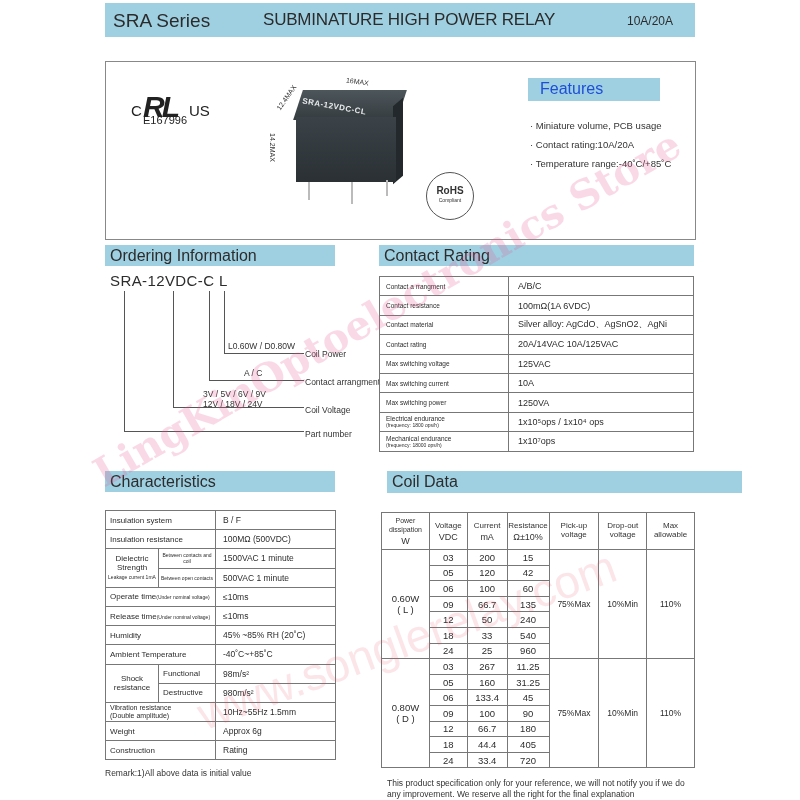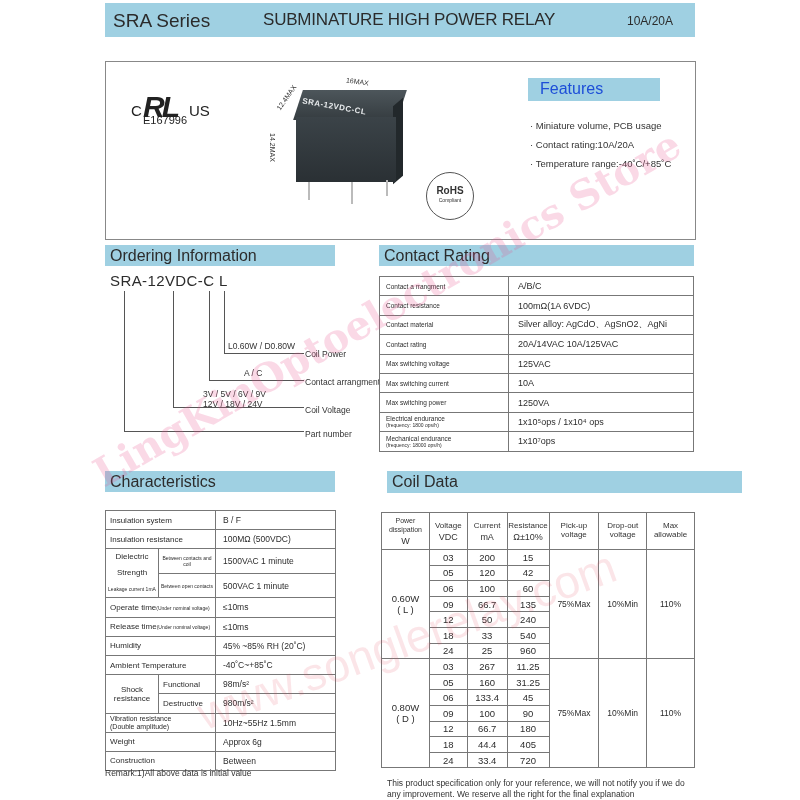--- a/index.html
+++ b/index.html
@@ -198,21 +198,21 @@
   <tbody>
       <tr>
     <td colspan="2">Insulation system</td>
     <td class="v">B / F</td>
   </tr>
   <tr>
     <td colspan="2">Insulation resistance</td>
     <td class="v">100MΩ (500VDC)</td>
   </tr>
   <tr>
-    <td rowspan="2" class="center" style="width:53px;line-height:16px;">
+    <td rowspan="2" class="center" style="width:53px;line-height:9px;">
       <span>Dielectric Strength</span><br>
       <span class="small">Leakage current 1mA</span>
     </td>
     <td class="center small" style="width:57px;line-height:6px;">Between contacts and coil</td>
     <td class="v">1500VAC 1 minute</td>
   </tr>
   <tr>
     <td class="center small" style="line-height:6px;">Between open contacts</td>
     <td class="v">500VAC 1 minute</td>
   </tr>
@@ -244,21 +244,21 @@
   <tr>
     <td colspan="2" style="font-size:7px;line-height:8px;"><span>Vibration resistance</span><br><span>(Double  amplitude)</span></td>
     <td class="v">10Hz~55Hz 1.5mm</td>
   </tr>
   <tr>
     <td colspan="2">Weight</td>
     <td class="v">Approx 6g</td>
   </tr>
   <tr>
     <td colspan="2">Construction</td>
-    <td class="v">Between</td>
+    <td class="v">Rating</td>
   </tr>
 </tbody>
   </table>
 <span class="remark">Remark:1)All above data is initial value</span>
 
 <div id="cd-bar" class="bluebar secbar">
   <span>Coil Data</span>
 </div>
 <table id="cd-table">
   <thead>

